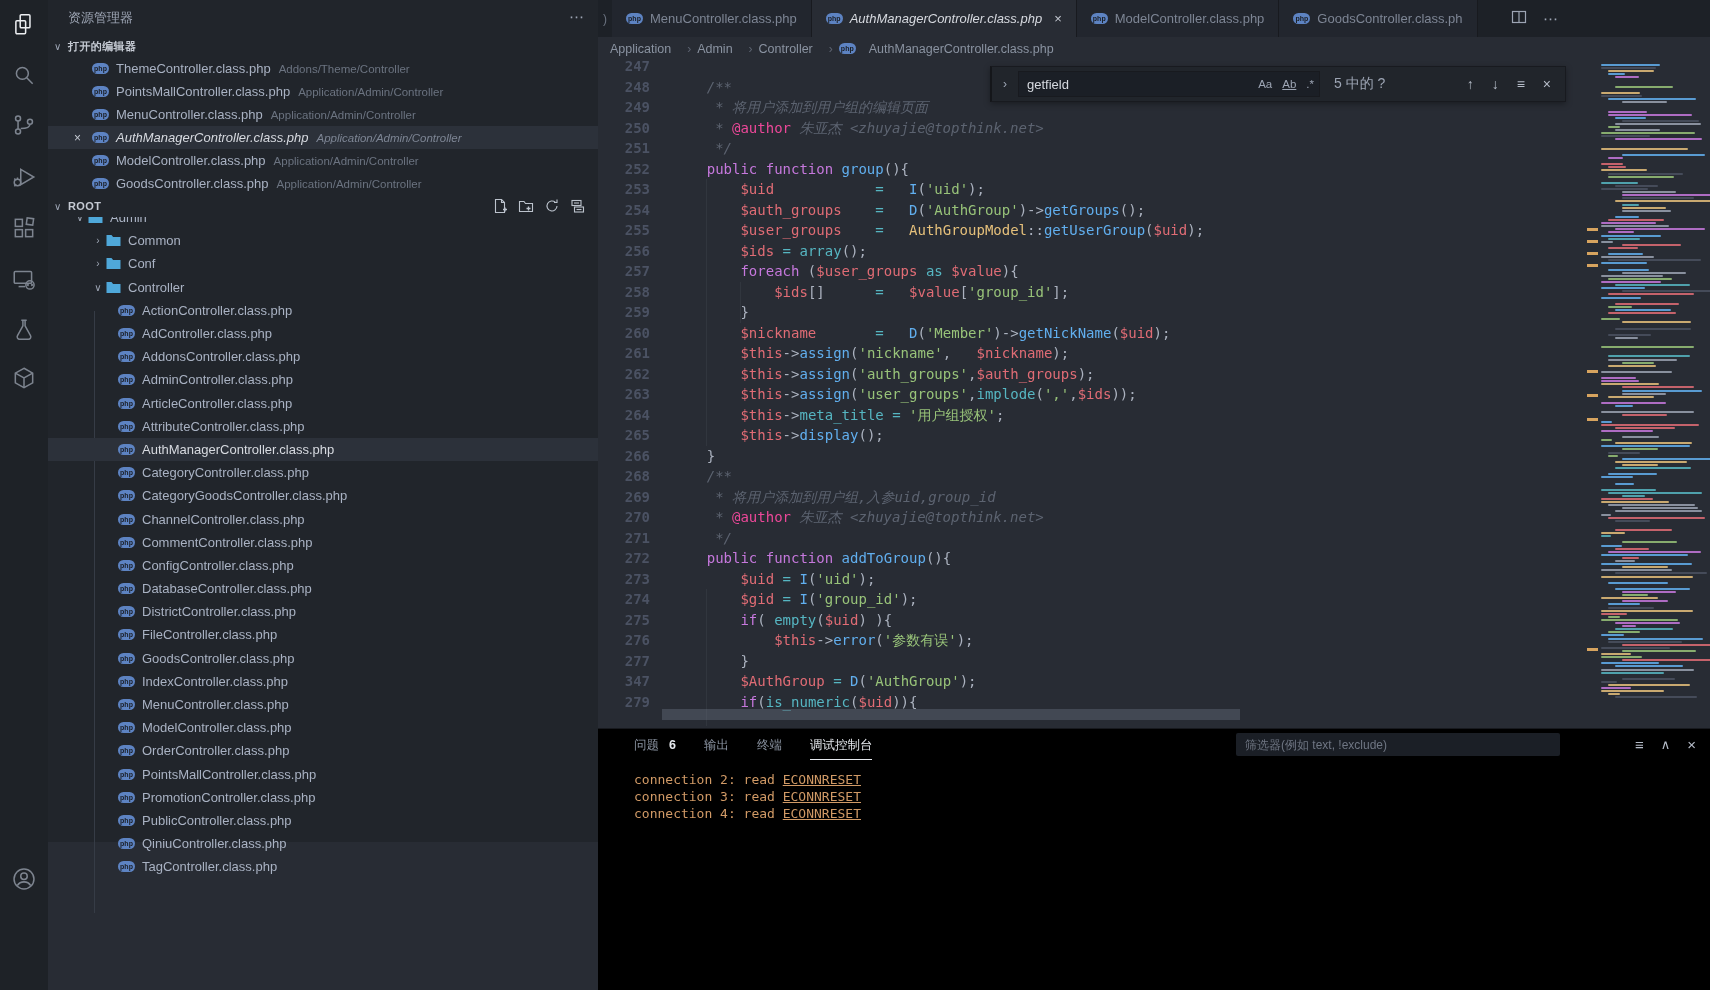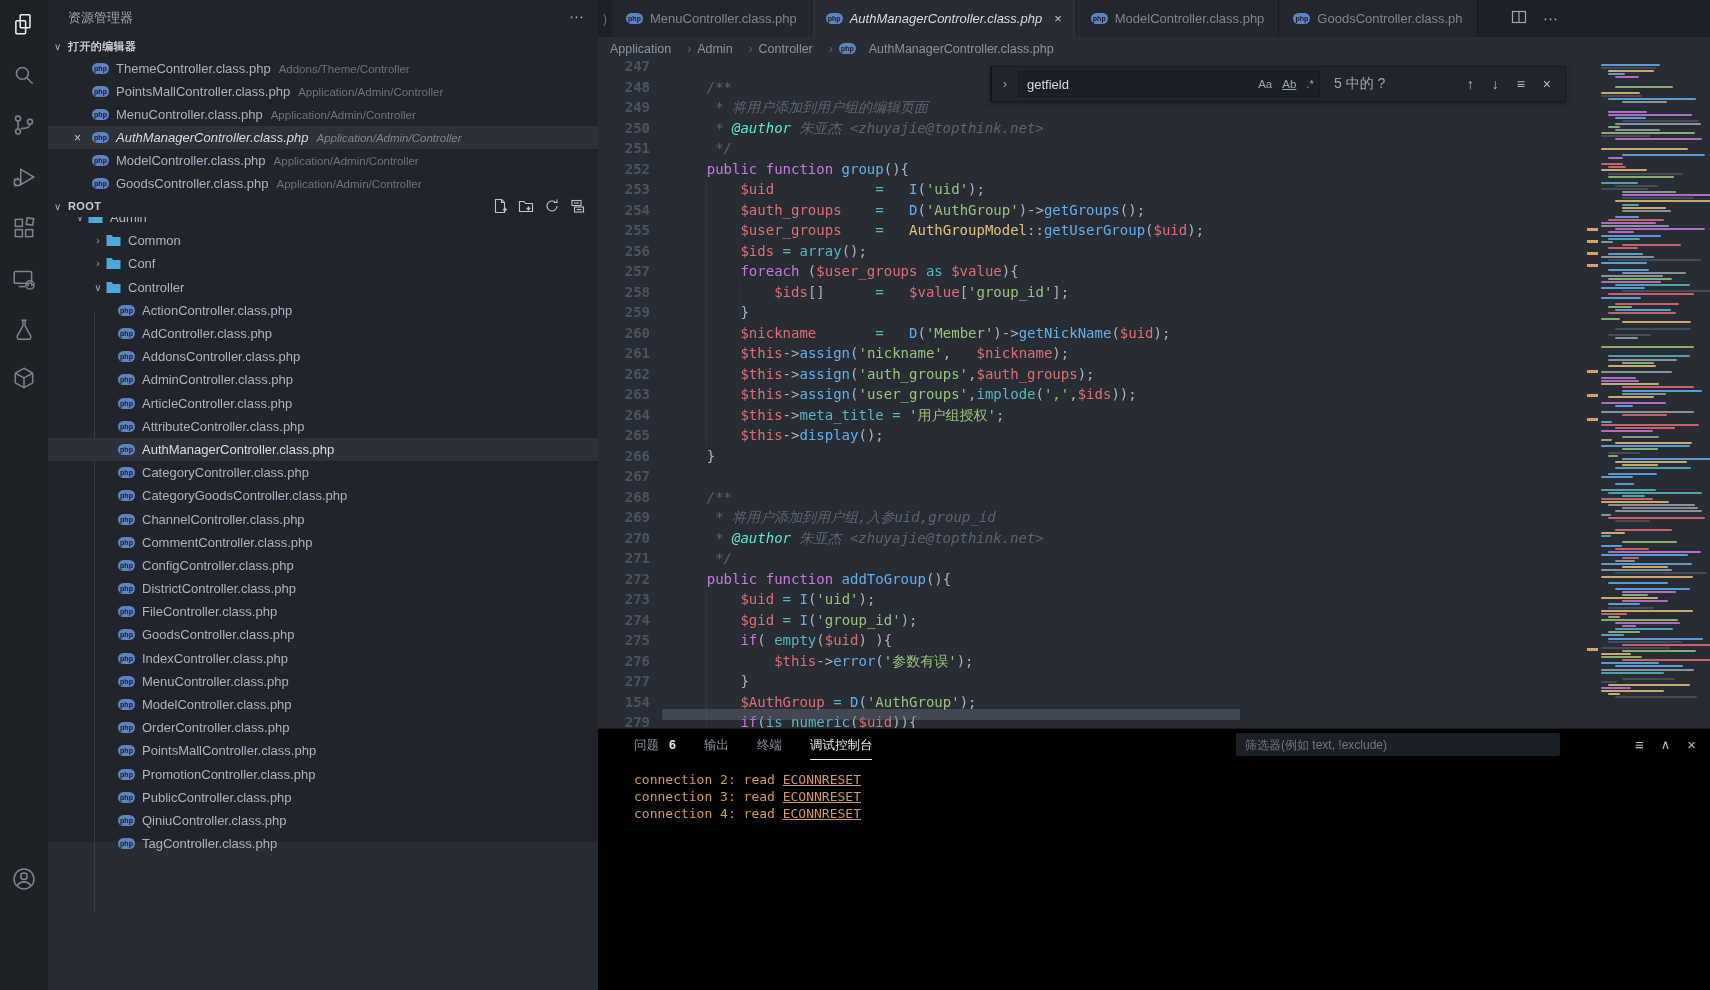--- a/index.html
+++ b/index.html
@@ -50,21 +50,21 @@
   #breadcrumb{height:23px;display:flex;align-items:center;font-size:12.5px;color:#8a93a1;padding-left:12px;gap:16px;}
   #breadcrumb .sep{color:#5c6370;font-size:12px;}
   #breadcrumb .bc-item{display:flex;align-items:center;gap:6px;}
   
   #editor{left:0;top:60px;width:1112px;height:668px;overflow:hidden;position:absolute;}
   #code{position:absolute;top:-4px;left:0;font-family:"DejaVu Sans Mono","Liberation Mono",monospace;font-size:14px;line-height:20.5px;}
   .code-line{display:flex;white-space:pre;height:20.5px;}
   .ln{width:52px;text-align:right;color:#4b5263;flex:none;font-weight:bold;}
   .lc{padding-left:23px;color:#abb2bf;}
   .tk-c{color:#5c6370;font-style:italic;}
-  .tk-ck{color:#5eead4;font-style:italic;}
+  .tk-ck{color:#ec4899;}
   .tk-k{color:#c678dd;}
   .tk-f{color:#61afef;}
   .tk-v{color:#e06c75;}
   .tk-s{color:#98c379;}
   .tk-o{color:#56b6c2;}
   .tk-t{color:#e5c07b;}
   .tk-p{color:#abb2bf;}
   .iguide{position:absolute;width:1px;background:rgba(171,178,191,0.08);}
   #hscroll{position:absolute;left:64px;top:649px;width:578px;height:11px;background:rgba(110,119,134,0.38);}
   
@@ -337,20 +337,25 @@
     <span>CommentController.class.php</span>
   </div>
       <div class="tree-row" style="padding-left: 70px;">
 
     <span class="phpicon">php</span>
     <span>ConfigController.class.php</span>
   </div>
       <div class="tree-row" style="padding-left: 70px;">
 
     <span class="phpicon">php</span>
+    <span>DatabaseController.class.php</span>
+  </div>
+      <div class="tree-row" style="padding-left: 70px;">
+
+    <span class="phpicon">php</span>
     <span>DistrictController.class.php</span>
   </div>
       <div class="tree-row" style="padding-left: 70px;">
 
     <span class="phpicon">php</span>
     <span>FileController.class.php</span>
   </div>
       <div class="tree-row" style="padding-left: 70px;">
 
     <span class="phpicon">php</span>
@@ -474,32 +479,31 @@
         <div class="code-line"><span class="ln">257</span><span class="lc"><span class="tk-k">        foreach</span><span class="tk-p"> (</span><span class="tk-v">$user_groups</span><span class="tk-o"> as </span><span class="tk-v">$value</span><span class="tk-p">){</span></span></div>
         <div class="code-line"><span class="ln">258</span><span class="lc"><span class="tk-p">            </span><span class="tk-v">$ids</span><span class="tk-p">[]      </span><span class="tk-o">=</span><span class="tk-p">   </span><span class="tk-v">$value</span><span class="tk-p">[</span><span class="tk-s">'group_id'</span><span class="tk-p">];</span></span></div>
         <div class="code-line"><span class="ln">259</span><span class="lc"><span class="tk-p">        }</span></span></div>
         <div class="code-line"><span class="ln">260</span><span class="lc"><span class="tk-p">        </span><span class="tk-v">$nickname</span><span class="tk-p">       </span><span class="tk-o">=</span><span class="tk-p">   </span><span class="tk-f">D</span><span class="tk-p">(</span><span class="tk-s">'Member'</span><span class="tk-p">)-&gt;</span><span class="tk-f">getNickName</span><span class="tk-p">(</span><span class="tk-v">$uid</span><span class="tk-p">);</span></span></div>
         <div class="code-line"><span class="ln">261</span><span class="lc"><span class="tk-p">        </span><span class="tk-v">$this</span><span class="tk-p">-&gt;</span><span class="tk-f">assign</span><span class="tk-p">(</span><span class="tk-s">'nickname'</span><span class="tk-p">,   </span><span class="tk-v">$nickname</span><span class="tk-p">);</span></span></div>
         <div class="code-line"><span class="ln">262</span><span class="lc"><span class="tk-p">        </span><span class="tk-v">$this</span><span class="tk-p">-&gt;</span><span class="tk-f">assign</span><span class="tk-p">(</span><span class="tk-s">'auth_groups'</span><span class="tk-p">,</span><span class="tk-v">$auth_groups</span><span class="tk-p">);</span></span></div>
         <div class="code-line"><span class="ln">263</span><span class="lc"><span class="tk-p">        </span><span class="tk-v">$this</span><span class="tk-p">-&gt;</span><span class="tk-f">assign</span><span class="tk-p">(</span><span class="tk-s">'user_groups'</span><span class="tk-p">,</span><span class="tk-o">implode</span><span class="tk-p">(</span><span class="tk-s">','</span><span class="tk-p">,</span><span class="tk-v">$ids</span><span class="tk-p">));</span></span></div>
         <div class="code-line"><span class="ln">264</span><span class="lc"><span class="tk-p">        </span><span class="tk-v">$this</span><span class="tk-p">-&gt;</span><span class="tk-o">meta_title</span><span class="tk-p"> </span><span class="tk-o">=</span><span class="tk-p"> </span><span class="tk-s">'用户组授权'</span><span class="tk-p">;</span></span></div>
         <div class="code-line"><span class="ln">265</span><span class="lc"><span class="tk-p">        </span><span class="tk-v">$this</span><span class="tk-p">-&gt;</span><span class="tk-f">display</span><span class="tk-p">();</span></span></div>
         <div class="code-line"><span class="ln">266</span><span class="lc"><span class="tk-p">    }</span></span></div>
-        <div class="code-line"><span class="ln">267</span><span class="lc"></span></div>
         <div class="code-line"><span class="ln">268</span><span class="lc"><span class="tk-c">    /**</span></span></div>
         <div class="code-line"><span class="ln">269</span><span class="lc"><span class="tk-c">     * 将用户添加到用户组,入参uid,group_id</span></span></div>
         <div class="code-line"><span class="ln">270</span><span class="lc"><span class="tk-c">     * </span><span class="tk-ck">@author</span><span class="tk-c"> 朱亚杰 &lt;zhuyajie@topthink.net&gt;</span></span></div>
         <div class="code-line"><span class="ln">271</span><span class="lc"><span class="tk-c">     */</span></span></div>
         <div class="code-line"><span class="ln">272</span><span class="lc"><span class="tk-k">    public function </span><span class="tk-f">addToGroup</span><span class="tk-p">(){</span></span></div>
         <div class="code-line"><span class="ln">273</span><span class="lc"><span class="tk-p">        </span><span class="tk-v">$uid</span><span class="tk-p"> </span><span class="tk-o">=</span><span class="tk-p"> </span><span class="tk-f">I</span><span class="tk-p">(</span><span class="tk-s">'uid'</span><span class="tk-p">);</span></span></div>
         <div class="code-line"><span class="ln">274</span><span class="lc"><span class="tk-p">        </span><span class="tk-v">$gid</span><span class="tk-p"> </span><span class="tk-o">=</span><span class="tk-p"> </span><span class="tk-f">I</span><span class="tk-p">(</span><span class="tk-s">'group_id'</span><span class="tk-p">);</span></span></div>
         <div class="code-line"><span class="ln">275</span><span class="lc"><span class="tk-k">        if</span><span class="tk-p">( </span><span class="tk-o">empty</span><span class="tk-p">(</span><span class="tk-v">$uid</span><span class="tk-p">) ){</span></span></div>
         <div class="code-line"><span class="ln">276</span><span class="lc"><span class="tk-p">            </span><span class="tk-v">$this</span><span class="tk-p">-&gt;</span><span class="tk-f">error</span><span class="tk-p">(</span><span class="tk-s">'参数有误'</span><span class="tk-p">);</span></span></div>
         <div class="code-line"><span class="ln">277</span><span class="lc"><span class="tk-p">        }</span></span></div>
-        <div class="code-line"><span class="ln">154</span><span class="lc"><span class="tk-p">        </span><span class="tk-v">$AuthGroup</span><span class="tk-p"> </span><span class="tk-o">=</span><span class="tk-p"> </span><span class="tk-f">D</span><span class="tk-p">(</span><span class="tk-s">'AuthGroup'</span><span class="tk-p">);</span></span></div>
+        <div class="code-line"><span class="ln">347</span><span class="lc"><span class="tk-p">        </span><span class="tk-v">$AuthGroup</span><span class="tk-p"> </span><span class="tk-o">=</span><span class="tk-p"> </span><span class="tk-f">D</span><span class="tk-p">(</span><span class="tk-s">'AuthGroup'</span><span class="tk-p">);</span></span></div>
         <div class="code-line"><span class="ln">279</span><span class="lc"><span class="tk-k">        if</span><span class="tk-p">(</span><span class="tk-o">is_numeric</span><span class="tk-p">(</span><span class="tk-v">$uid</span><span class="tk-p">)){</span></span></div>
       </div>
     <div class="iguide" style="left:108px;top:119px;height:267px"></div>
     <div class="iguide" style="left:108px;top:529px;height:137px"></div>
     <div class="iguide" style="left:142px;top:222px;height:41px"></div>
     <div id="minimap">
         <div class="mm-line" style="top: 4px; left: 16px; width: 59.3495px; background: rgb(97, 175, 239);"></div>
         <div class="mm-line" style="top: 7.1px; left: 16px; width: 54.5617px; background: rgb(74, 81, 96);"></div>
         <div class="mm-line" style="top: 10.2px; left: 23px; width: 46.1525px; background: rgb(229, 192, 123);"></div>
         <div class="mm-line" style="top: 13.3px; left: 23px; width: 16.7392px; background: rgb(97, 175, 239);"></div>

